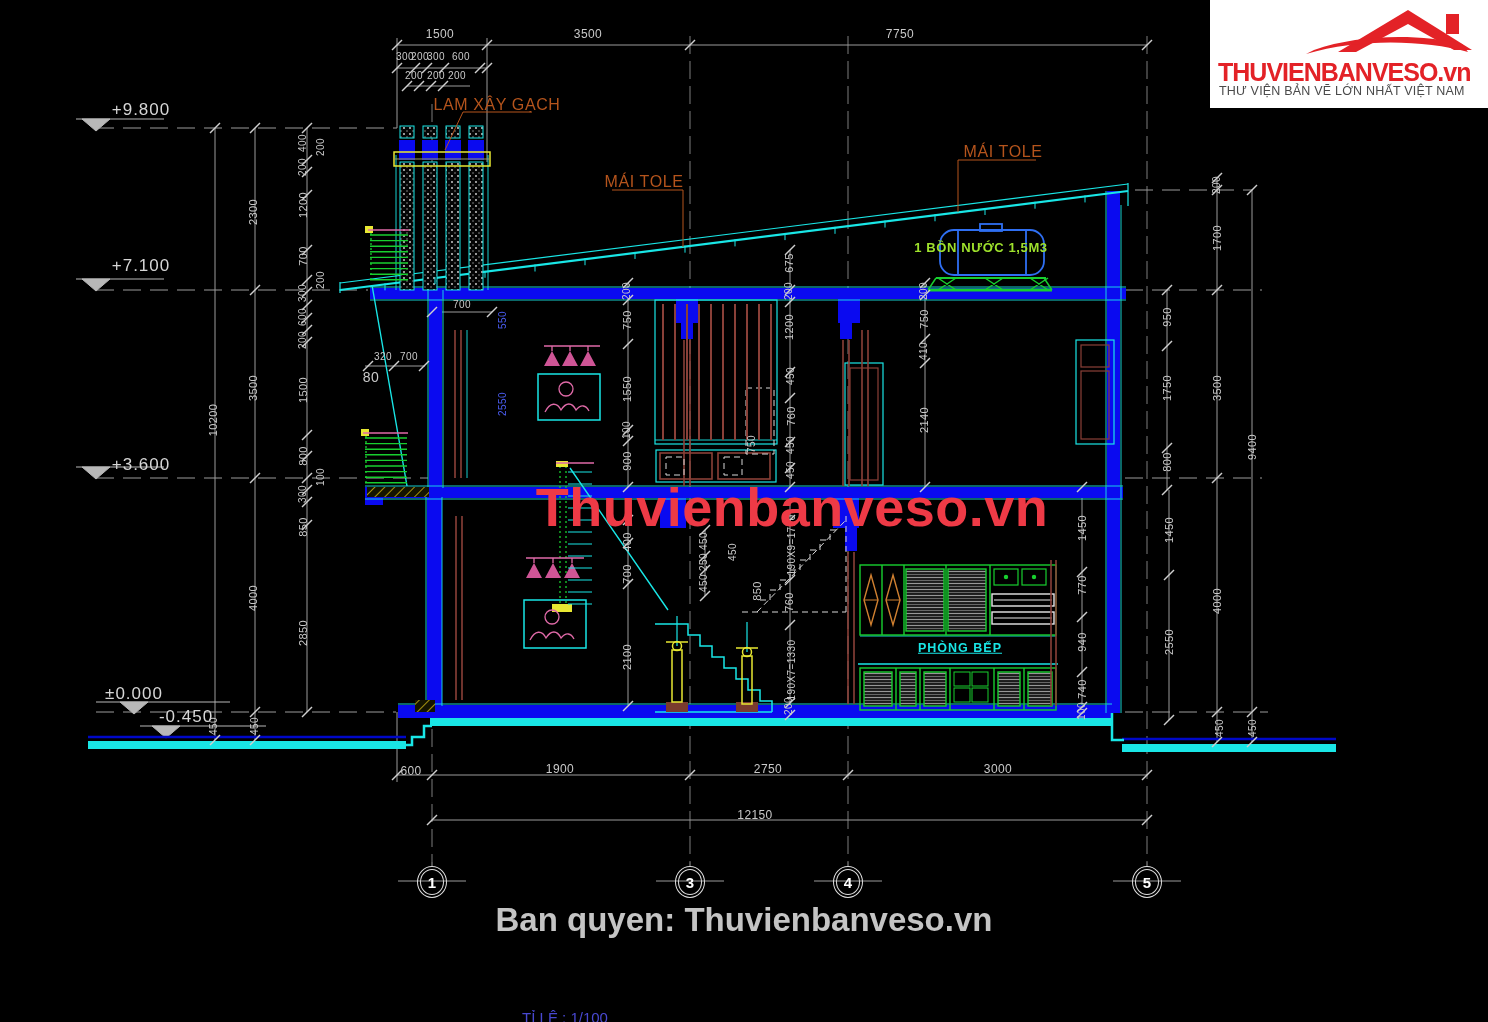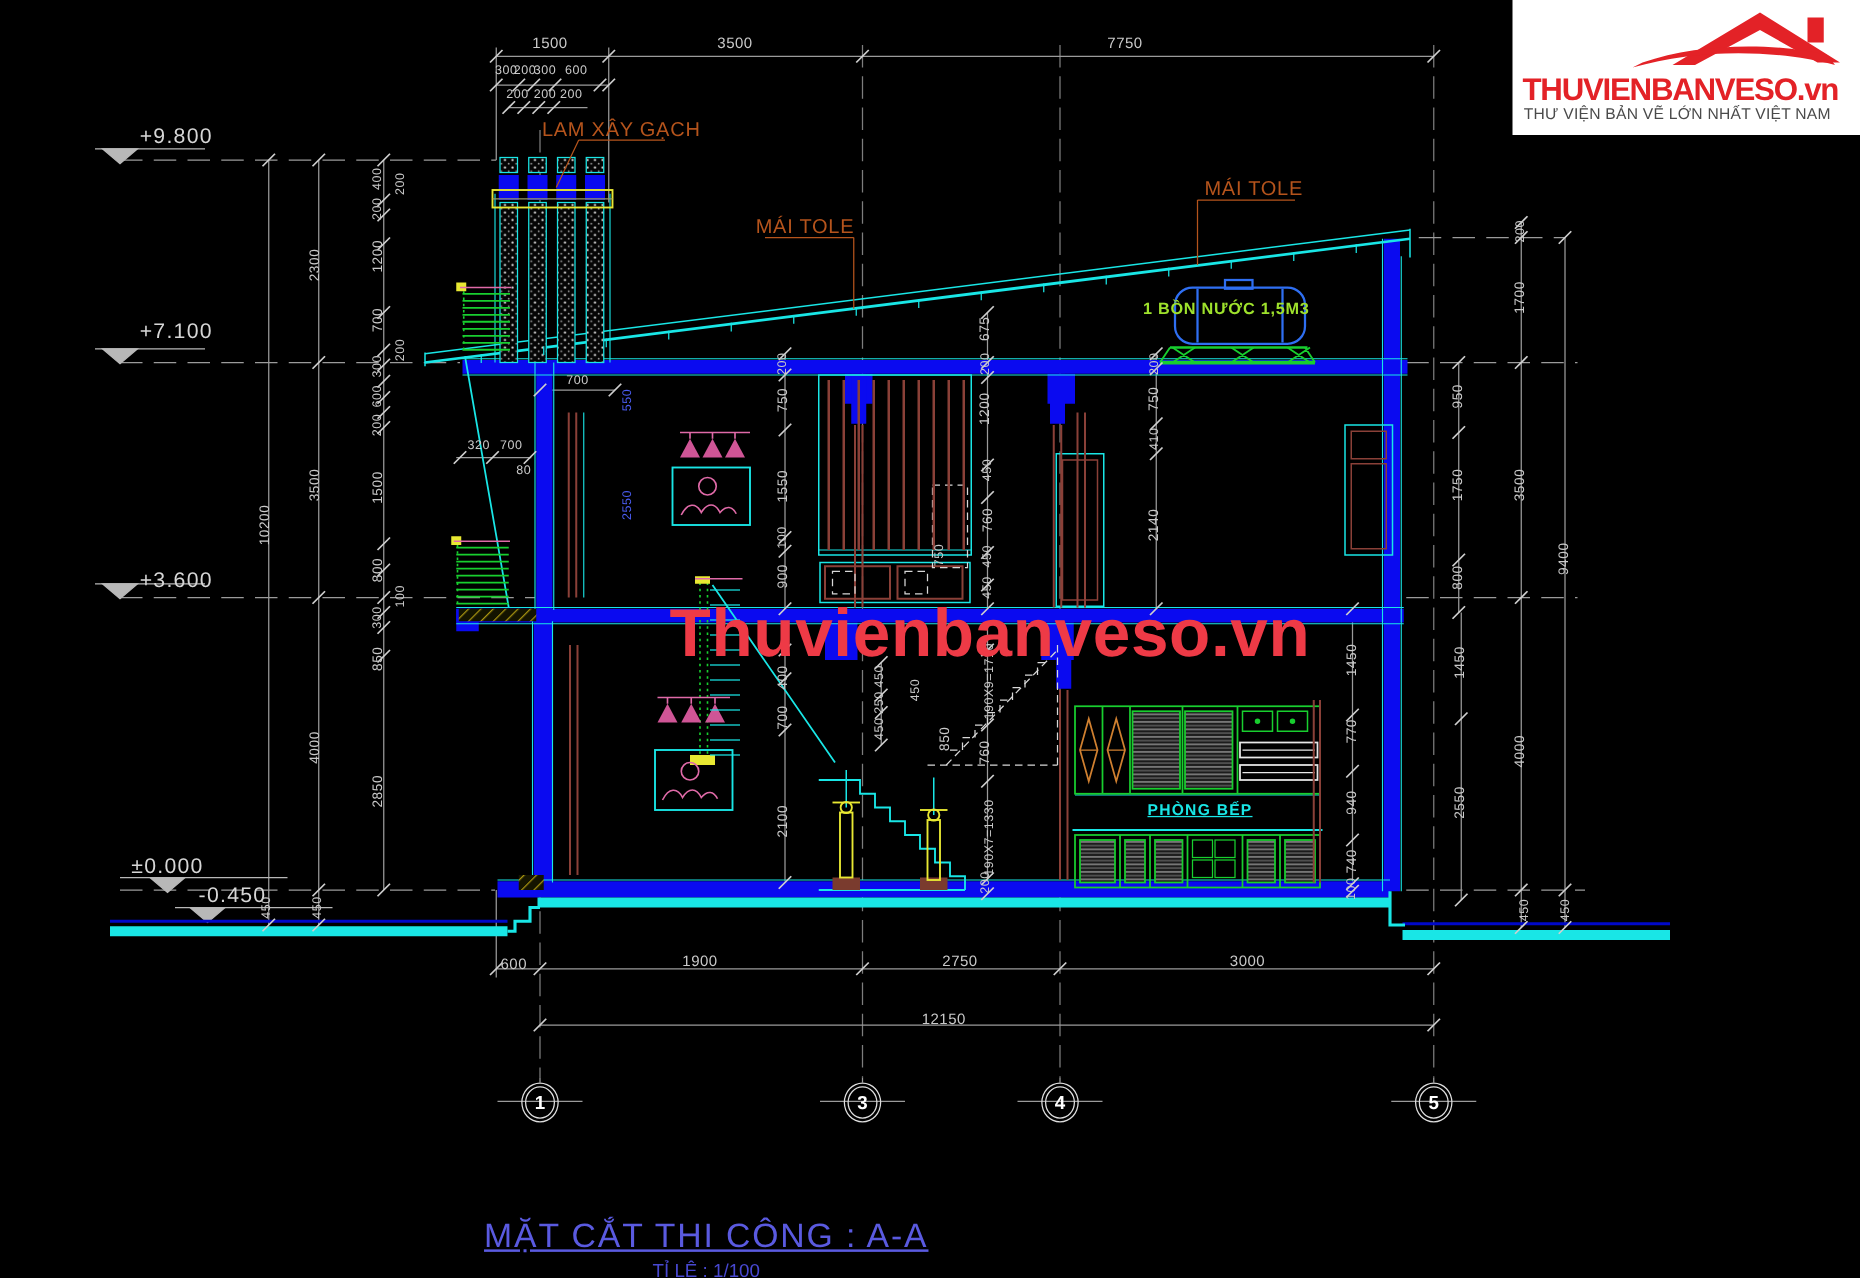--- a/index.html
+++ b/index.html
@@ -447,21 +447,21 @@
       <span class="lb r" style="font-size: 10px; left: 303px; top: 317px;">600</span>
       <span class="lb r" style="font-size: 10px; left: 303px; top: 340px;">200</span>
       <span class="lb r" style="left: 303px; top: 390px;">1500</span>
       <span class="lb r" style="left: 303px; top: 456px;">800</span>
       <span class="lb r" style="font-size: 10px; left: 321px; top: 477px;">100</span>
       <span class="lb r" style="font-size: 10px; left: 303px; top: 494px;">300</span>
       <span class="lb r" style="left: 303px; top: 527px;">850</span>
       <span class="lb r" style="left: 303px; top: 633px;">2850</span>
       <span class="lb" style="font-size: 10px; left: 383px; top: 357px;">320</span>
       <span class="lb" style="font-size: 10px; left: 409px; top: 357px;">700</span>
-      <span class="lb" style="font-size: 10px; left: 371px; top: 377px; margin-left: 48px;">80</span>
+      <span class="lb" style="font-size: 14px; left: 371px; top: 377px;">80</span>
       <span class="lb" style="font-size: 10px; left: 462px; top: 305px;">700</span>
       <span class="lb r blue" style="font-size: 10px; left: 503px; top: 320px;">550</span>
       <span class="lb r blue" style="font-size: 10px; left: 503px; top: 404px;">2550</span>
       <span class="lb r" style="font-size: 10px; left: 627px; top: 291px;">200</span>
       <span class="lb r" style="left: 627px; top: 320px;">750</span>
       <span class="lb r" style="left: 627px; top: 389px;">1550</span>
       <span class="lb r" style="font-size: 10px; left: 627px; top: 430px;">100</span>
       <span class="lb r" style="left: 627px; top: 461px;">900</span>
       <span class="lb r" style="left: 627px; top: 542px;">400</span>
       <span class="lb r" style="left: 627px; top: 574px;">700</span>
@@ -510,21 +510,21 @@
       <span class="lb" style="font-size: 12px; left: 998px; top: 769px;">3000</span>
       <span class="lb" style="font-size: 12px; left: 755px; top: 815px;">12150</span>
       <span class="lb orange" style="left: 497px; top: 105px;">LAM XÂY GẠCH</span>
       <span class="lb orange" style="left: 644px; top: 182px;">MÁI TOLE</span>
       <span class="lb orange" style="left: 1003px; top: 152px;">MÁI TOLE</span>
       <span class="lb lime" style="left: 981px; top: 247px;">1 BỒN NƯỚC 1,5M3</span>
       <span class="lb cyanu" style="left: 960px; top: 648px;">PHÒNG BẾP</span>
     </div>
 
   <div id="wm-center">Thuvienbanveso.vn</div>
-  <div id="dwg-title">MẶT CẮT THI CÔNG : A-A</div>
+  <div id="wm-copy">Ban quyen: Thuvienbanveso.vn</div>
   <div id="dwg-scale">TỈ LỆ : 1/100</div>
 
   <div id="logo">
     <svg width="278" height="58" viewBox="0 0 278 58">
       <polygon points="128,52 198,10 262,50 244,50 198,24 146,52" fill="#e32227"></polygon>
       <rect x="236" y="14" width="13" height="20" fill="#e32227"></rect>
       <path d="M96,54 C150,38 214,40 258,52 L252,44 C210,34 150,34 104,50 Z" fill="#e32227"></path>
     </svg>
     <div class="brand">THUVIENBANVESO.vn</div>
     <div class="tag">THƯ VIỆN BẢN VẼ LỚN NHẤT VIỆT NAM</div>

